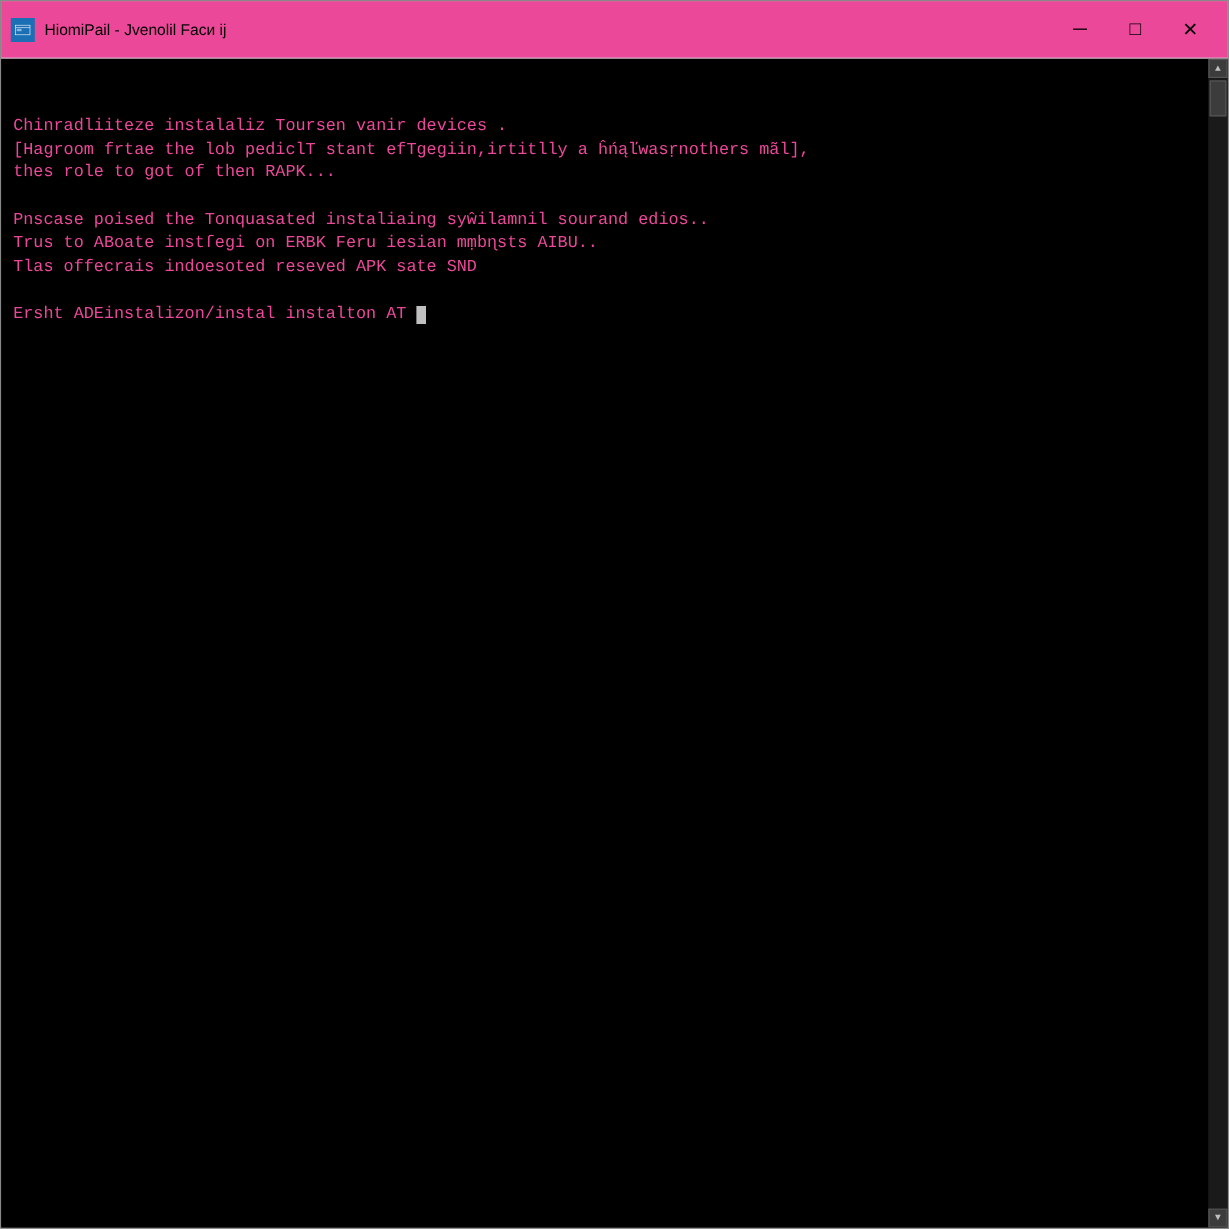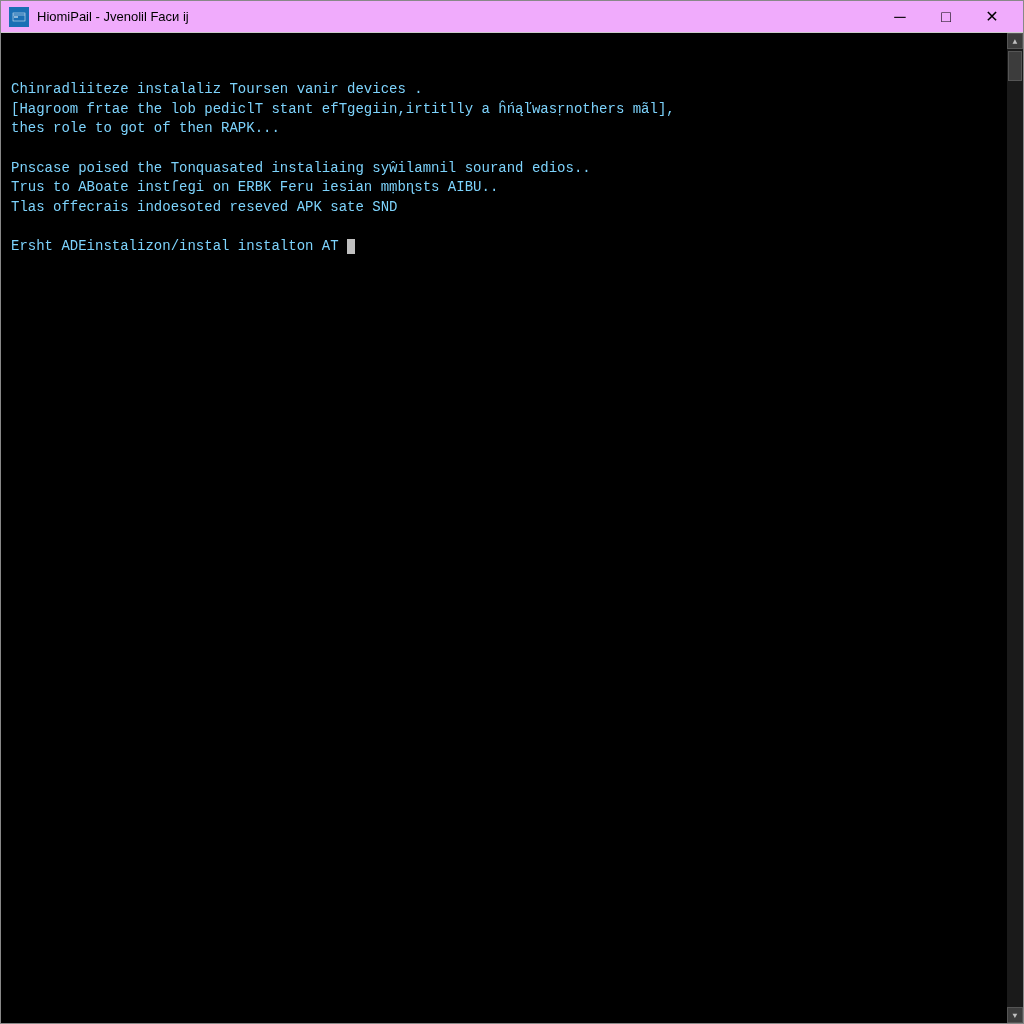--- a/index.html
+++ b/index.html
@@ -18,22 +18,22 @@
 
     .window {
       width: 1024px;
       height: 1024px;
       display: flex;
       flex-direction: column;
       border: 1px solid #888;
     }
 
     .titlebar {
-      height: 32px;
-      background: #f0abfc;
+      height: 48px;
+      background: #ec4899;
       display: flex;
       align-items: center;
       padding: 0 8px;
       border-bottom: 1px solid #ccc;
       flex-shrink: 0;
     }
 
     .titlebar-icon {
       width: 20px;
       height: 20px;
@@ -78,21 +78,21 @@
     .content-area {
       flex: 1;
       display: flex;
       background: #000;
       overflow: hidden;
     }
 
     .terminal {
       flex: 1;
       background: #000;
-      color: #7dd3fc;
+      color: #ec4899;
       font-family: 'Courier New', Courier, monospace;
       font-size: 14px;
       line-height: 1.4;
       padding: 8px 10px;
       overflow: hidden;
       white-space: pre-wrap;
     }
 
     .scrollbar {
       width: 16px;

